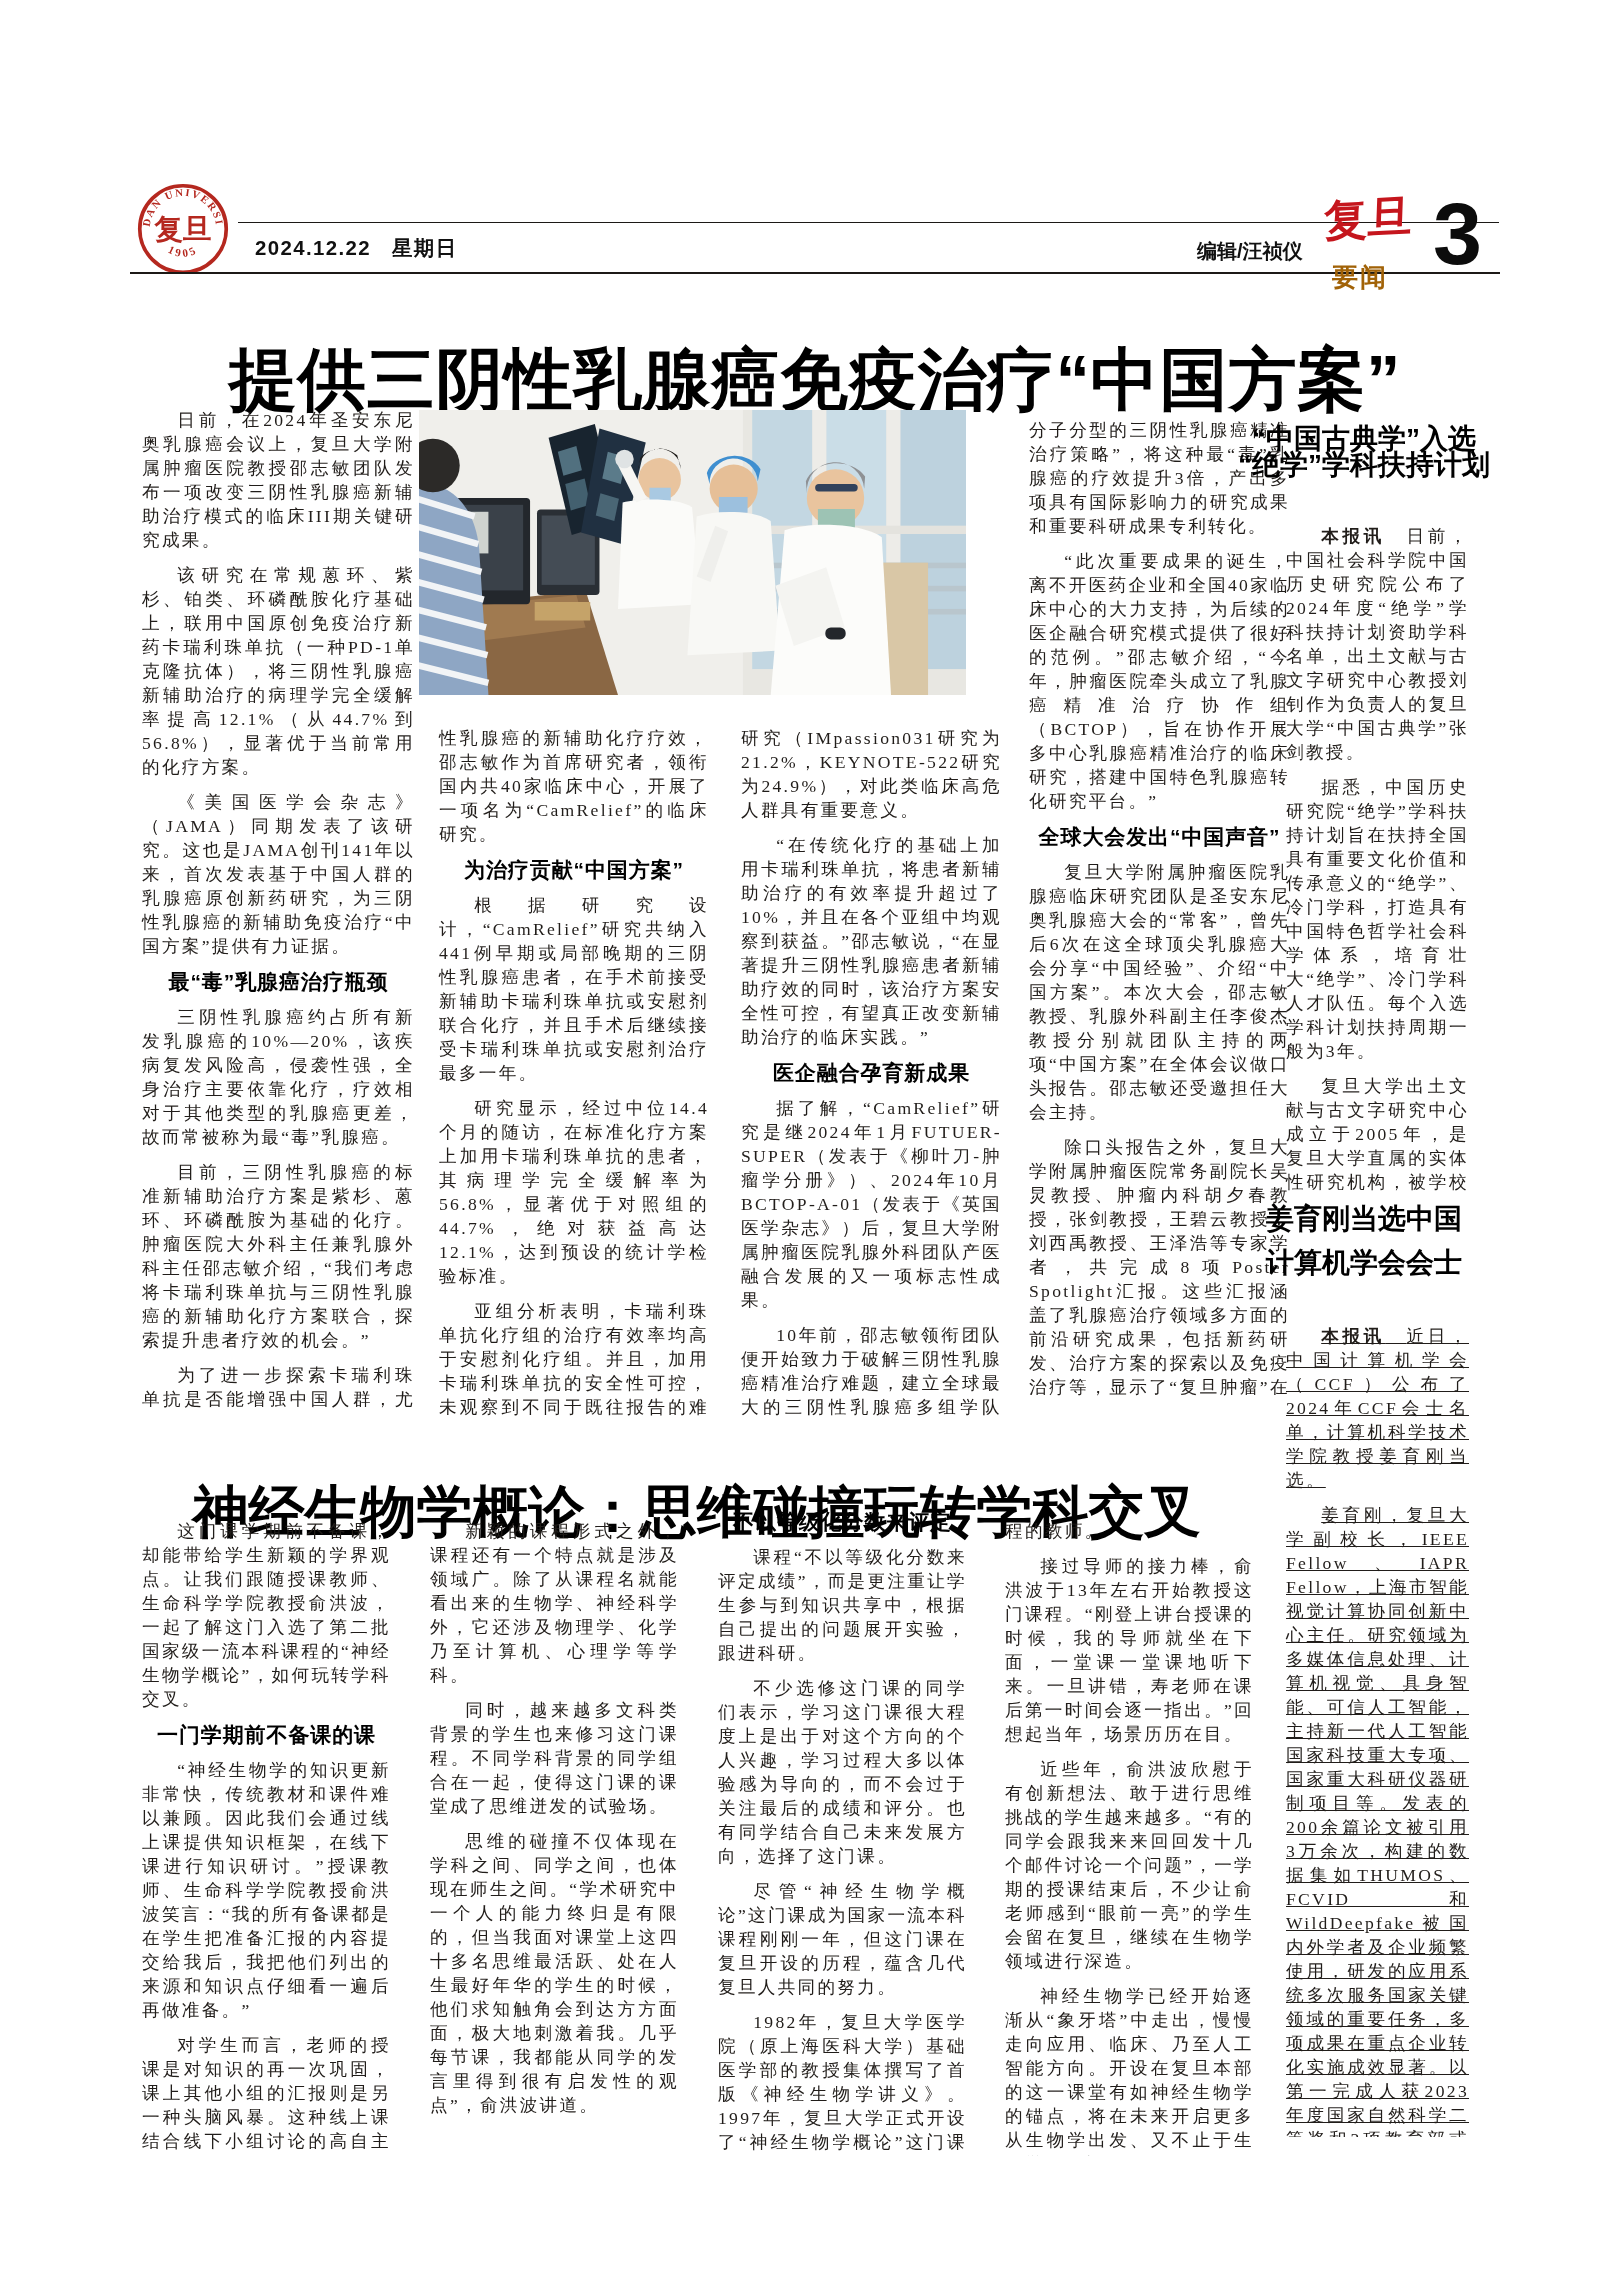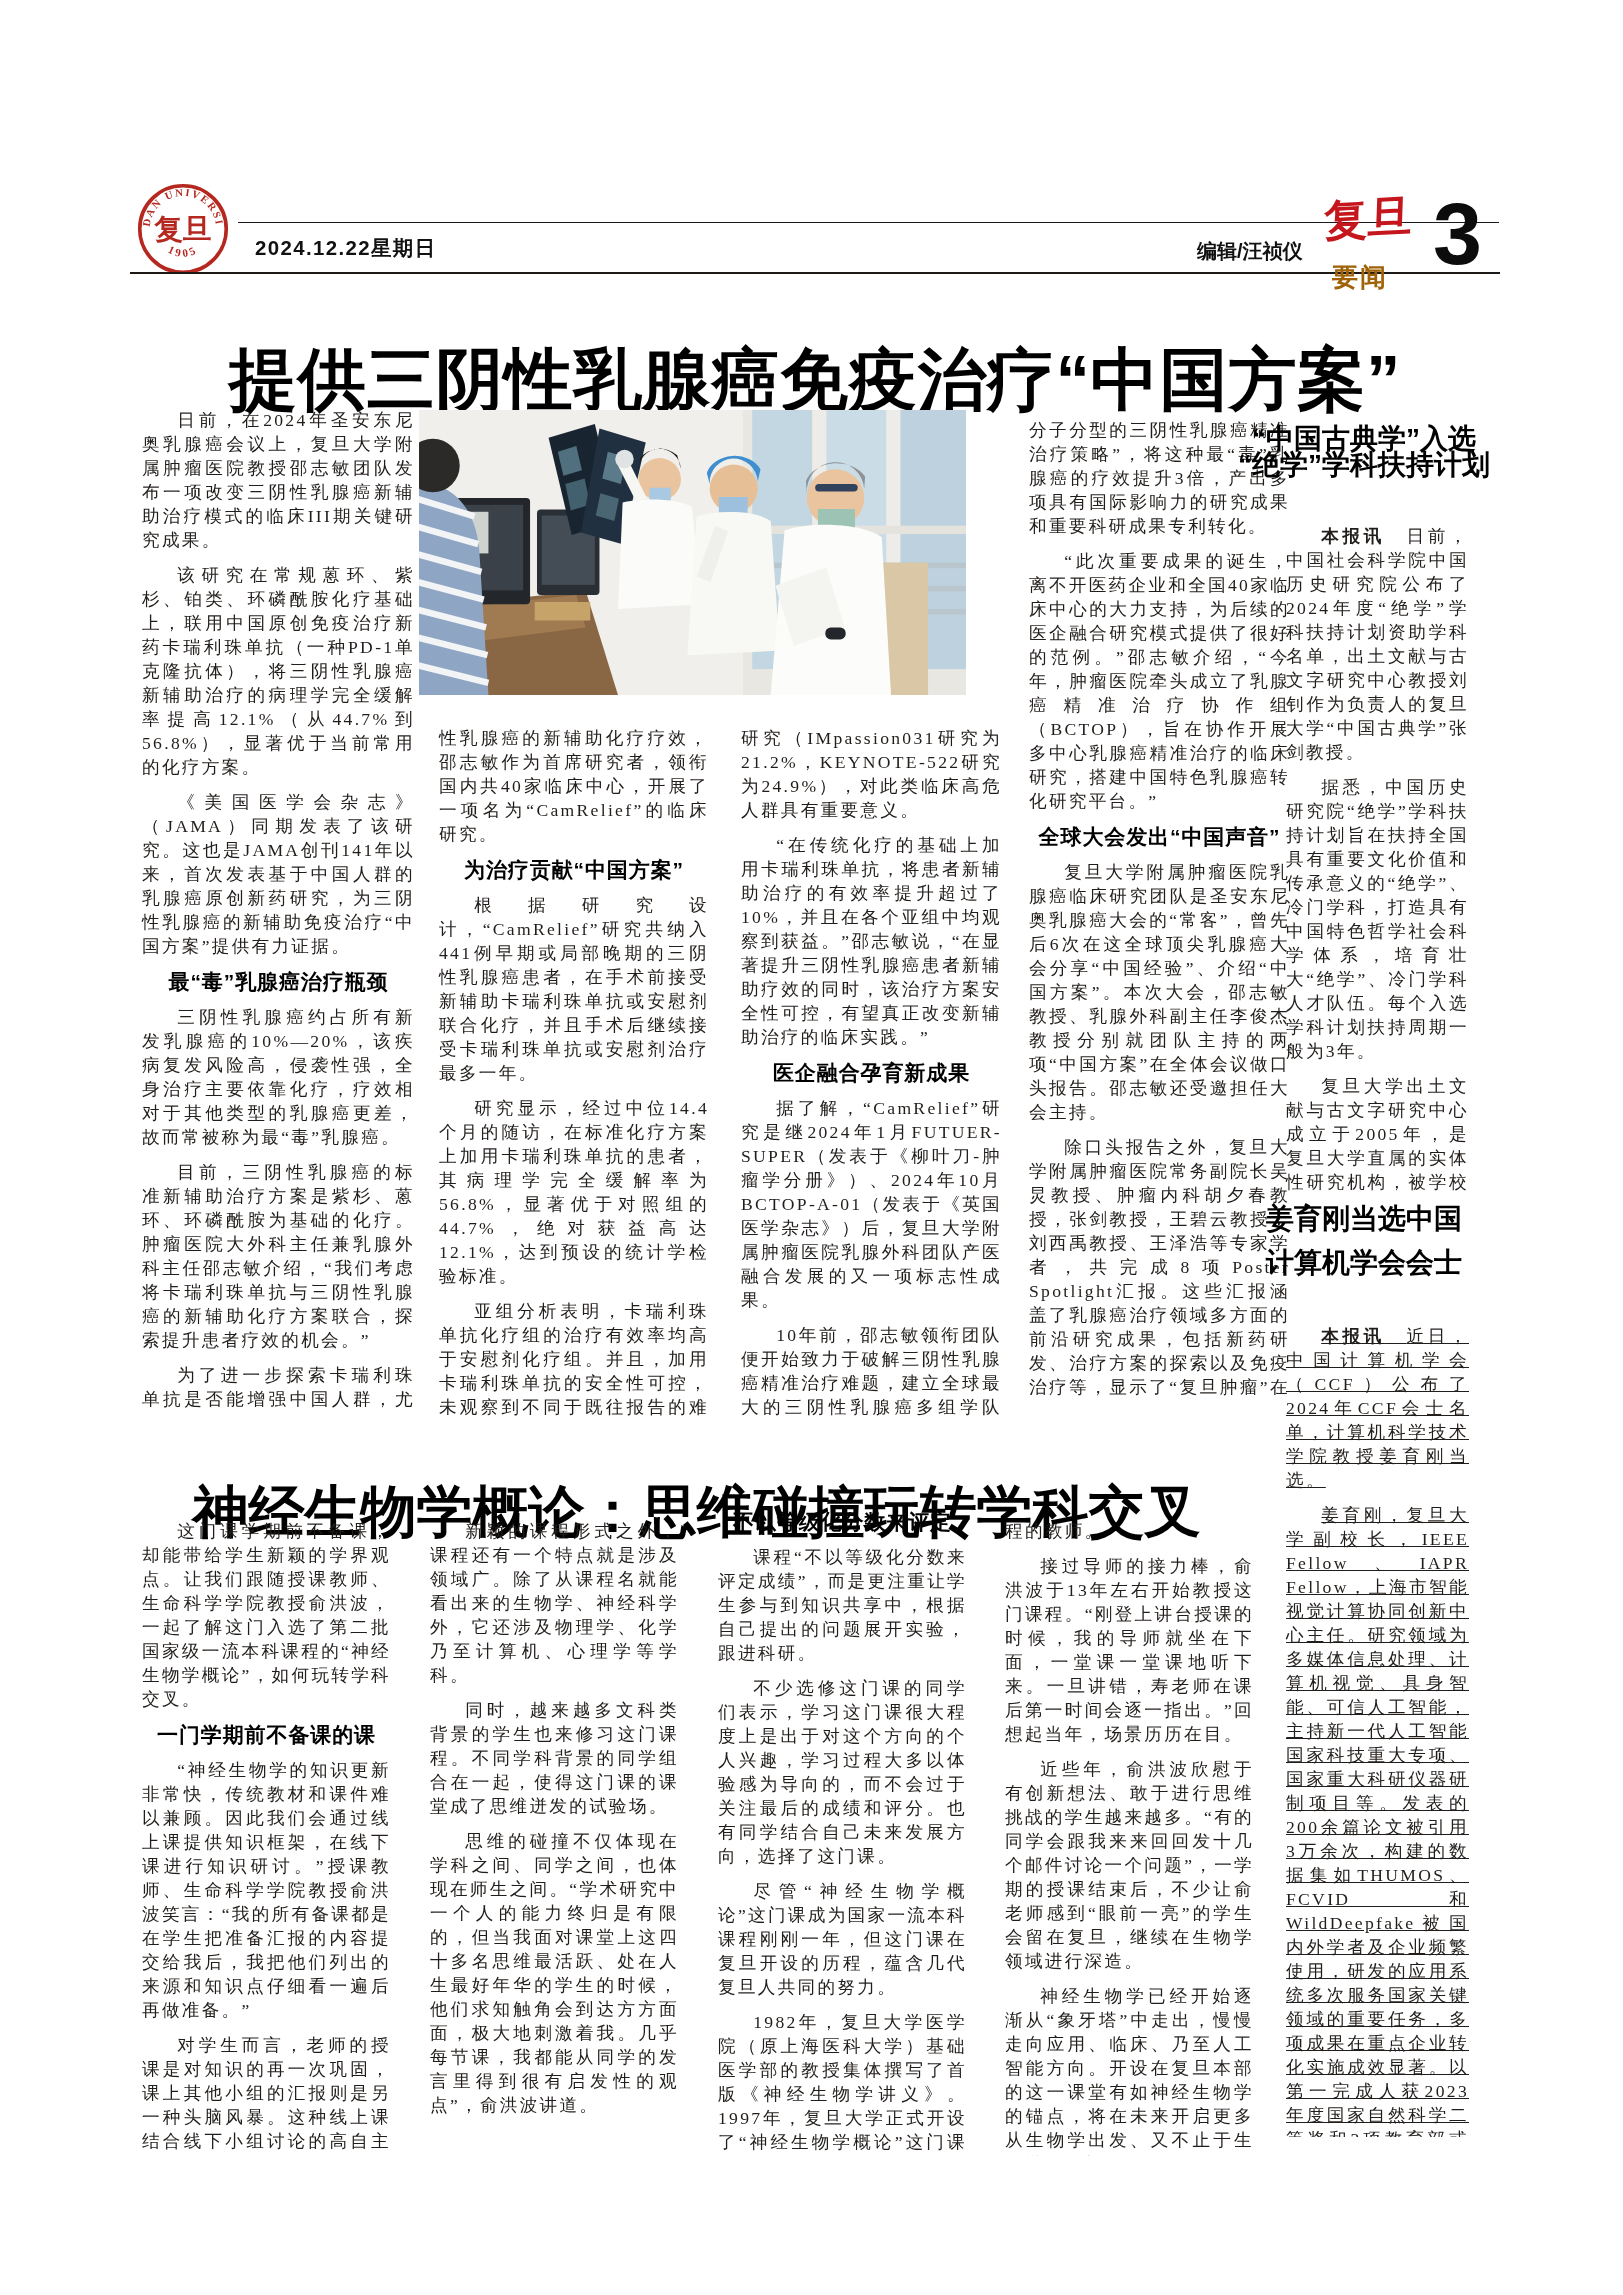--- a/index.html
+++ b/index.html
@@ -2,21 +2,21 @@
 <html style="font-size:7.4px"><head>
 <meta charset="utf-8">
 <style>
   html,body{margin:0;padding:0;background:#d8d8d8;}
   .page{position:relative;width:1623px;height:2295px;background:#ffffff;overflow:hidden;
         font-family:"Liberation Serif","DejaVu Serif",serif;color:#211d1a;}
   
   .rule{position:absolute;background:#1c1916;}
   .masthead-date{position:absolute;left:255px;top:234px;font-family:"Liberation Sans","DejaVu Sans",sans-serif;
         font-size:20.4px;font-weight:700;letter-spacing:1.4px;color:#111;}
-  .masthead-date .wd{}
+  .masthead-date .wd{margin-left:21px;}
   .editor{position:absolute;left:1197px;top:238px;font-family:"Liberation Sans","DejaVu Sans",sans-serif;
         font-size:20px;font-weight:700;color:#111;}
   .fudan-red{position:absolute;left:1324px;top:198px;font-size:44px;line-height:44px;font-weight:900;
         color:#c5161d;font-family:"Liberation Serif","DejaVu Serif",serif;transform:rotate(-3deg) skewX(-5deg);}
   .yaowen{position:absolute;left:1332px;top:260px;font-size:26px;font-weight:900;color:#a16207;
         font-family:"Liberation Sans","DejaVu Sans",sans-serif;letter-spacing:1.9px;}
   .pageno{position:absolute;left:1433px;top:185px;font-size:88px;line-height:97px;font-weight:700;
         color:#0c0c0c;font-family:"Liberation Sans","DejaVu Sans",sans-serif;}
   .seal{position:absolute;left:137px;top:183px;width:92px;height:92px;}
   

